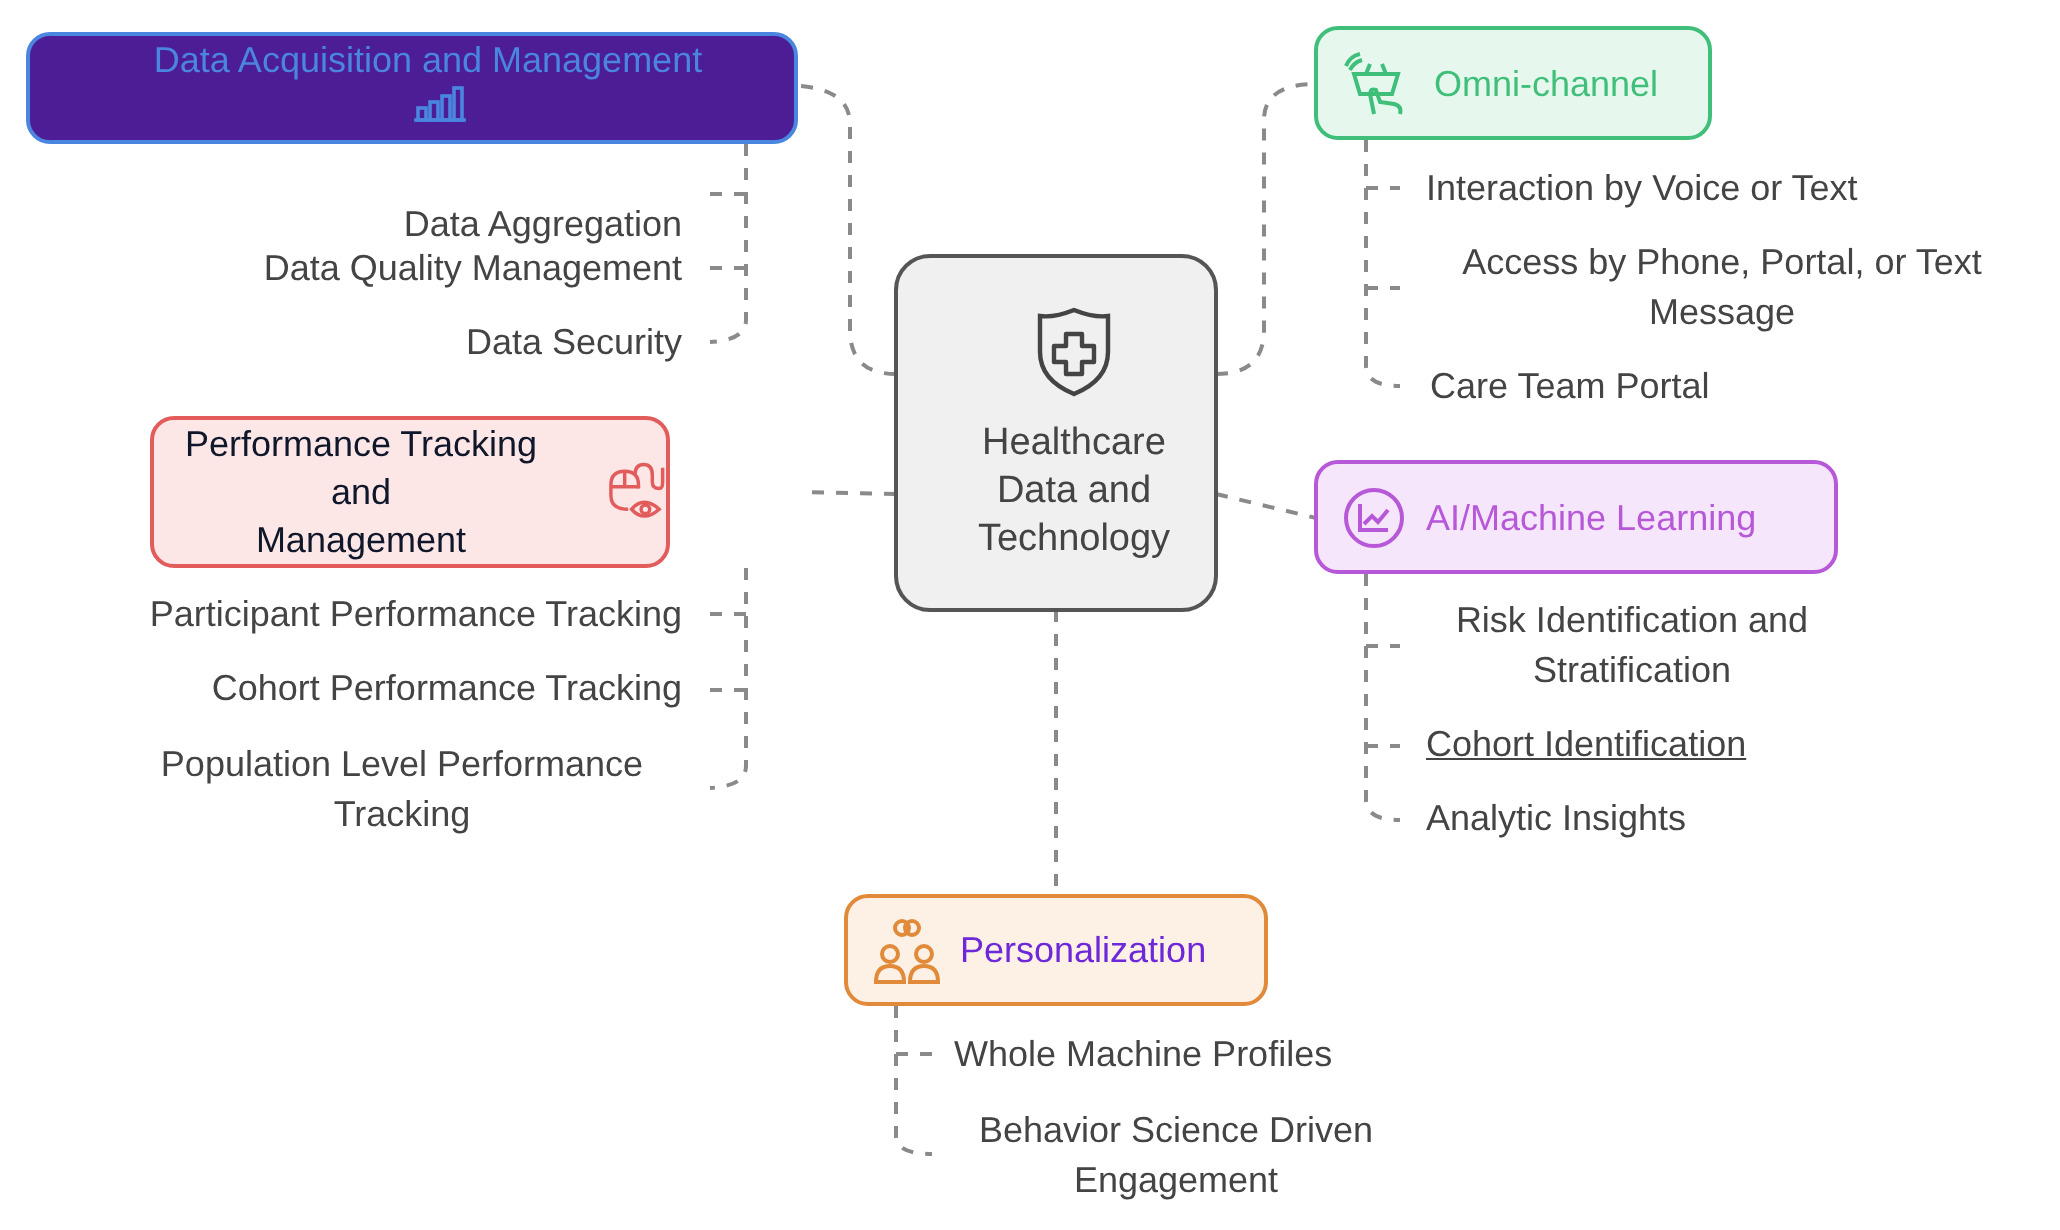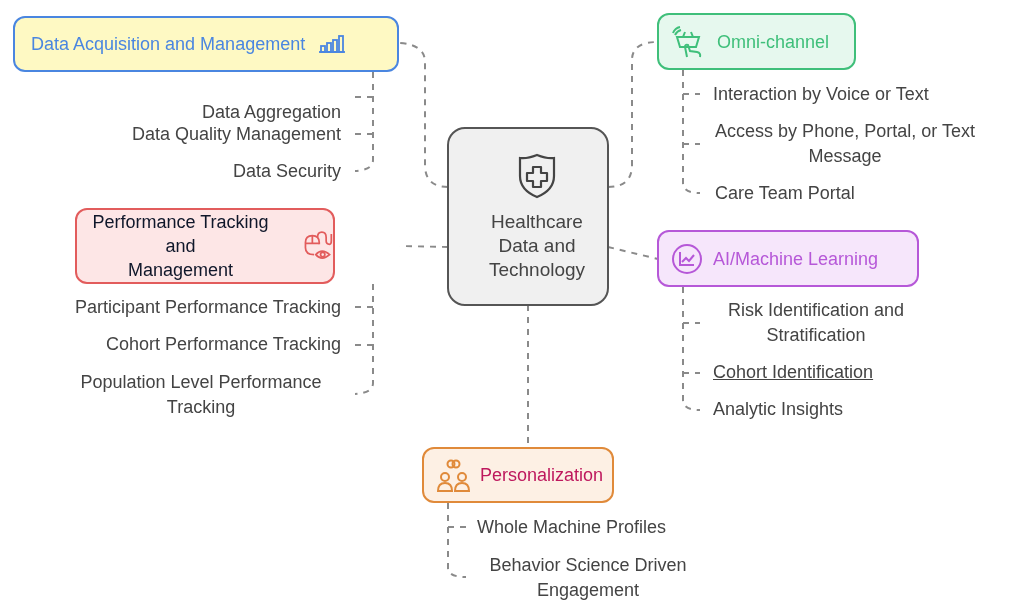--- a/index.html
+++ b/index.html
@@ -51,21 +51,21 @@
     <path d="M20 3 Q30 7 37 6 L37 24 Q37 38 20 45 Q3 38 3 24 L3 6 Q10 7 20 3 Z" fill="none" stroke="#444" stroke-width="2.2"></path>
     <path d="M16 15 h8 v6 h6 v8 h-6 v6 h-8 v-6 h-6 v-8 h6 z" fill="none" stroke="#444" stroke-width="2.2" stroke-linejoin="round"></path>
   </svg>
   <div class="lbl" style="font-size:19px;">
     <div>Healthcare</div>
     <div>Data and</div>
     <div>Technology</div>
   </div>
 </div>
 
-<div class="node" style="left:13px;top:16px;width:386px;height:56px;border-color:#4a86e0;background:#fef9c3;color:#4a86e0;padding-left:16px;">
+<div class="node" style="left:13px;top:16px;width:386px;height:56px;border-color:#4a86e0;background:#4c1d95;color:#4a86e0;padding-left:16px;flex-direction:column;">
   <span class="lbl">Data Acquisition and Management</span>
   <svg width="30" height="20" viewBox="0 0 30 20" style="margin-left:12px;">
     <g fill="none" stroke="#4a86e0" stroke-width="1.8">
       <path d="M2 18 h26"></path>
         <rect x="4" y="12" width="4" height="6"></rect>
         <rect x="10" y="9" width="4" height="9"></rect>
       <rect x="16" y="6" width="4" height="12"></rect>
         <rect x="22" y="2" width="4" height="16"></rect>
     </g>
   </svg>
@@ -100,21 +100,21 @@
   <svg width="34" height="34" viewBox="0 0 34 34" style="margin-right:12px;">
     <g fill="none" stroke="#3fbf7a" stroke-width="2">
       <path d="M2 8 Q4 3 9 2 M4 10 Q6 6 10 5"></path>
       <path d="M6 12 h22 l-3 10 h-16 z M12 12 l2 -5 M22 12 l-2 -5"></path>
       <path d="M16 32 L14 22 Q14 19 17 20 L19 26 L26 27 Q30 28 29 32"></path>
     </g>
   </svg>
   <span class="lbl">Omni-channel</span>
 </div>
 <div class="sub" style="left:713px;top:82px;">Interaction by Voice or Text</div>
-<div class="sub c" style="left:684px;width:322px;top:119px;">
+<div class="sub c" style="left:700px;width:322px;top:119px;">
   <div>Access by Phone, Portal, or Text</div>
   <div>Message</div>
 </div>
 <div class="sub" style="left:715px;top:181px;">Care Team Portal</div>
 
 <div class="node" style="left:657px;top:230px;width:262px;height:57px;border-color:#b658d8;background:#f6e6fb;color:#b658d8;padding-left:12px;">
   <svg width="32" height="32" viewBox="0 0 32 32" style="margin-right:10px;">
     <g fill="none" stroke="#b658d8" stroke-width="2">
       <circle cx="16" cy="16" r="14"></circle>
       <path d="M9 9 v13 h14"></path>
@@ -123,21 +123,21 @@
   </svg>
   <span class="lbl">AI/Machine Learning</span>
 </div>
 <div class="sub c" style="left:700px;width:232px;top:298px;">
   <div>Risk Identification and</div>
   <div>Stratification</div>
 </div>
 <div class="sub" style="left:713px;top:360px;text-decoration:underline;">Cohort Identification</div>
 <div class="sub" style="left:713px;top:397px;">Analytic Insights</div>
 
-<div class="node" style="left:422px;top:447px;width:192px;height:56px;border-color:#e08a3a;background:#fdf0e4;color:#be185d;padding-left:12px;">
+<div class="node" style="left:422px;top:447px;width:212px;height:56px;border-color:#e08a3a;background:#fdf0e4;color:#6d28d9;padding-left:12px;">
   <svg width="36" height="36" viewBox="0 0 36 36" style="margin-right:8px;">
     <g fill="none" stroke="#e08a3a" stroke-width="2">
       <circle cx="15" cy="7" r="3.5"></circle>
         <circle cx="20" cy="7" r="3.5"></circle>
       <circle cx="9" cy="20" r="4"></circle>
         <path d="M2 34 q0 -8 7 -8 q7 0 7 8 z"></path>
       <circle cx="26" cy="20" r="4"></circle>
         <path d="M19 34 q0 -8 7 -8 q7 0 7 8 z"></path>
     </g>
   </svg>

